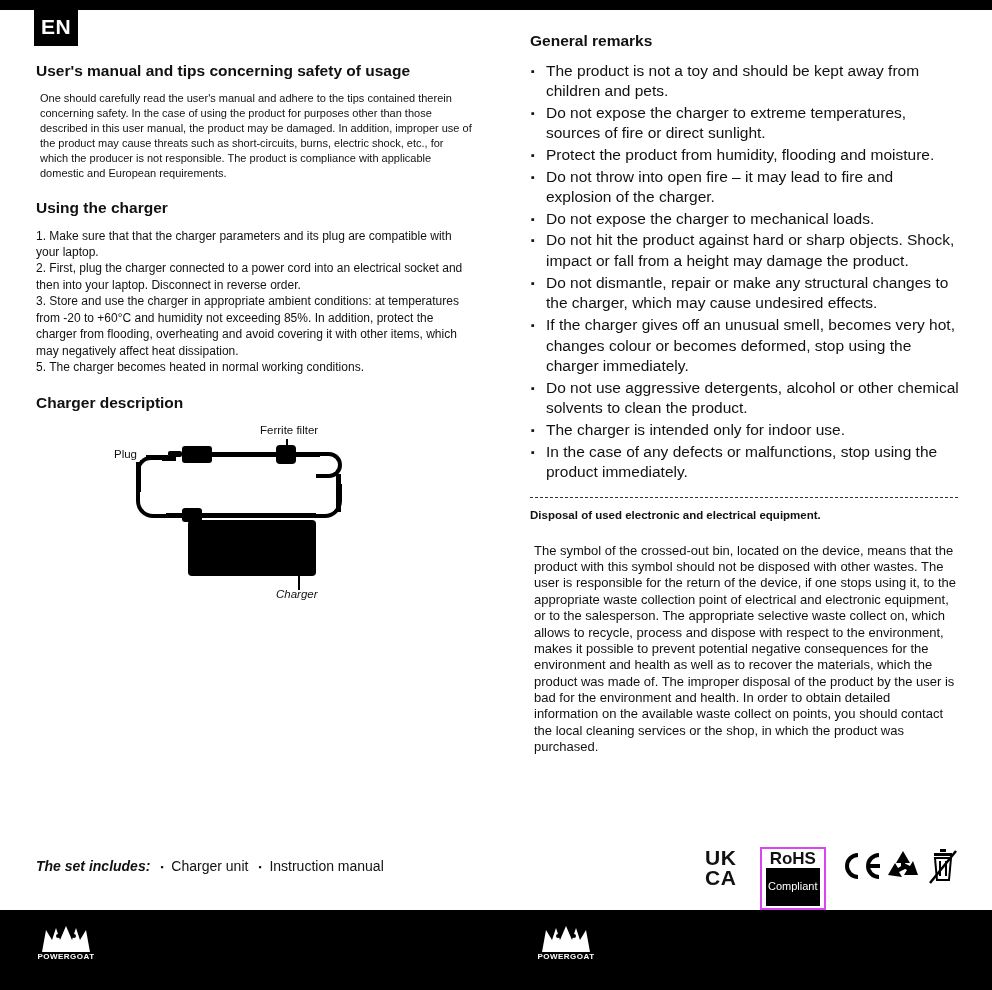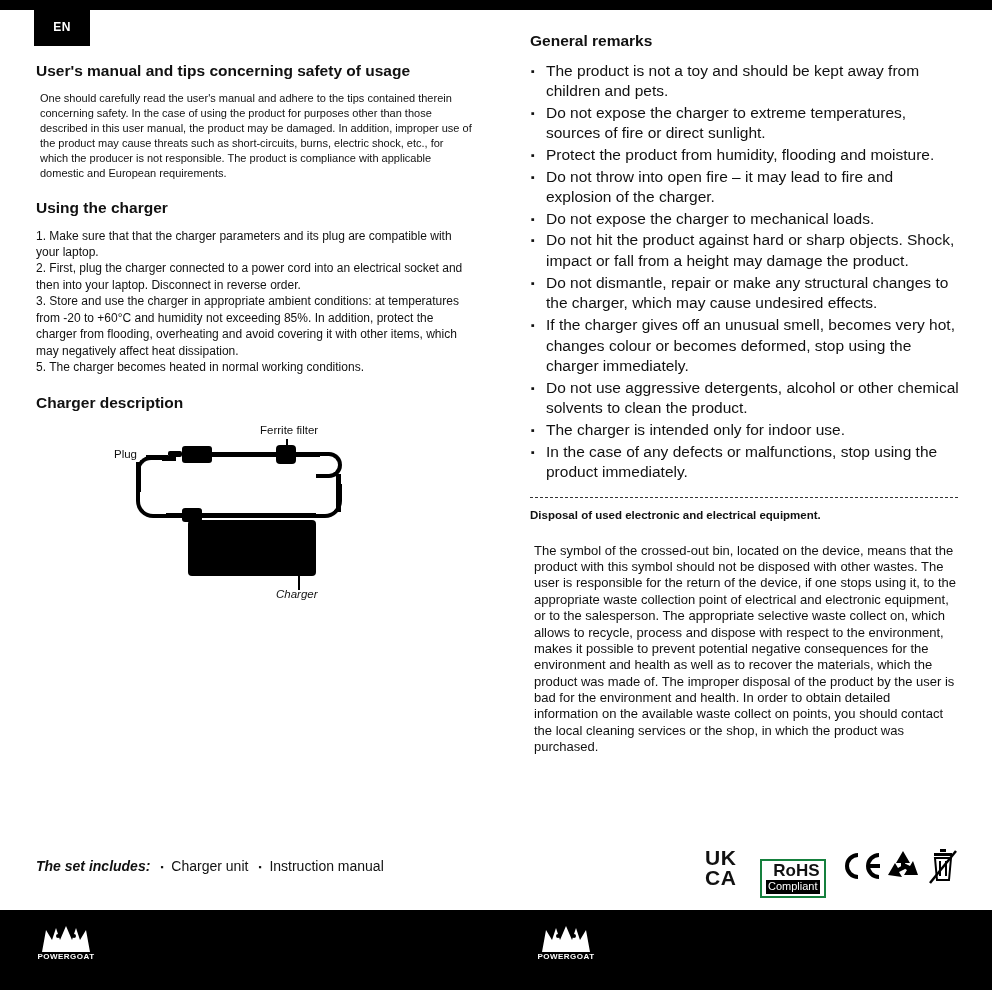--- a/index.html
+++ b/index.html
@@ -31,25 +31,25 @@
     top: 910px;
     width: 992px;
     height: 80px;
     background: #000000;
   }
 
   .lang-badge {
     position: absolute;
     left: 34px;
     top: 8px;
-    width: 56px;
+    width: 44px;
     height: 38px;
     background: #000000;
     color: #ffffff;
-    font-size: 12px;
+    font-size: 21px;
     font-weight: bold;
     display: flex;
     align-items: center;
     justify-content: center;
     letter-spacing: 0.5px;
   }
 
   .page {
     position: absolute;
     left: 0;
@@ -201,36 +201,36 @@
     left: 5px;
     top: 3px;
     font-size: 21px;
     font-weight: bold;
     line-height: 0.95;
     letter-spacing: 0.5px;
   }
   .rohs {
     position: absolute;
     left: 60px;
-    top: 14px;
-    border: 2px solid #15803d;
+    top: 2px;
+    border: 2px solid #d946ef;
     padding: 1px 4px 2px 4px;
-    text-align: right;
+    text-align: center;
   }
   .rohs .r1 {
     font-size: 17px;
     font-weight: bold;
     line-height: 1.05;
   }
   .rohs .r2 {
     font-size: 11px;
     background: #000;
     color: #fff;
     line-height: 1.25;
-    padding: 0 2px;
+    padding: 12px 2px;
   }
   .ce {
     position: absolute;
     left: 142px;
     top: 6px;
   }
   .recycle {
     position: absolute;
     left: 185px;
     top: 4px;

